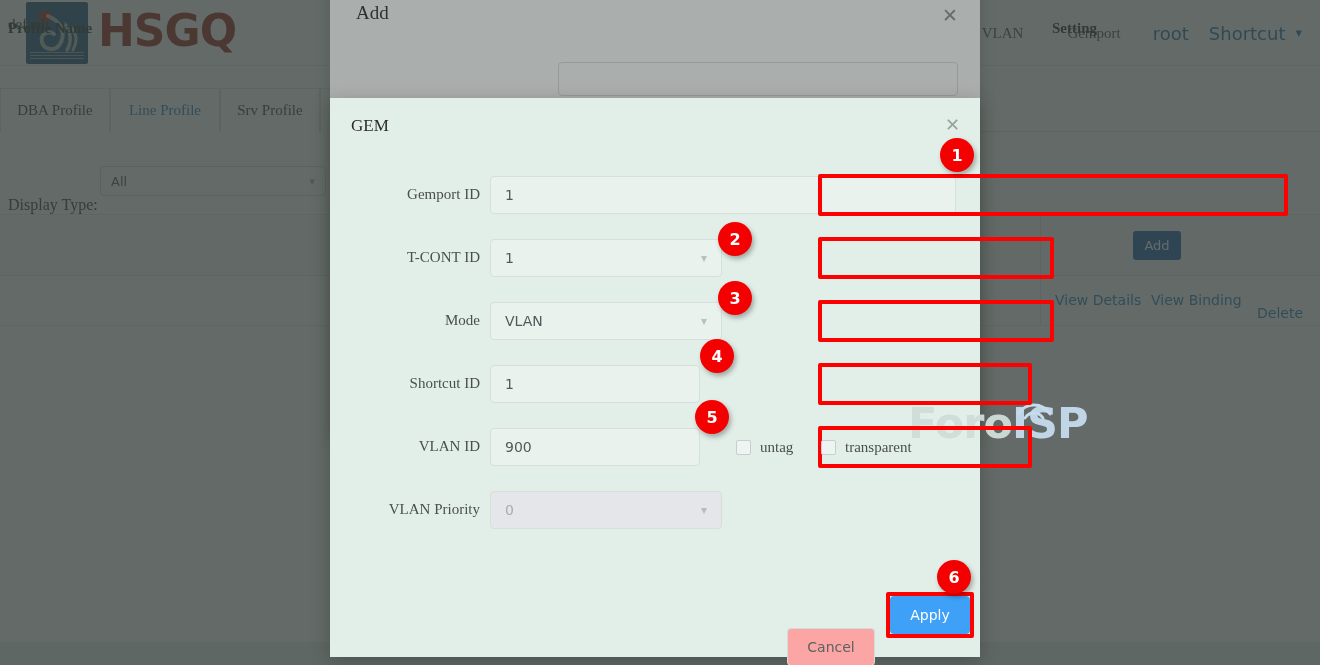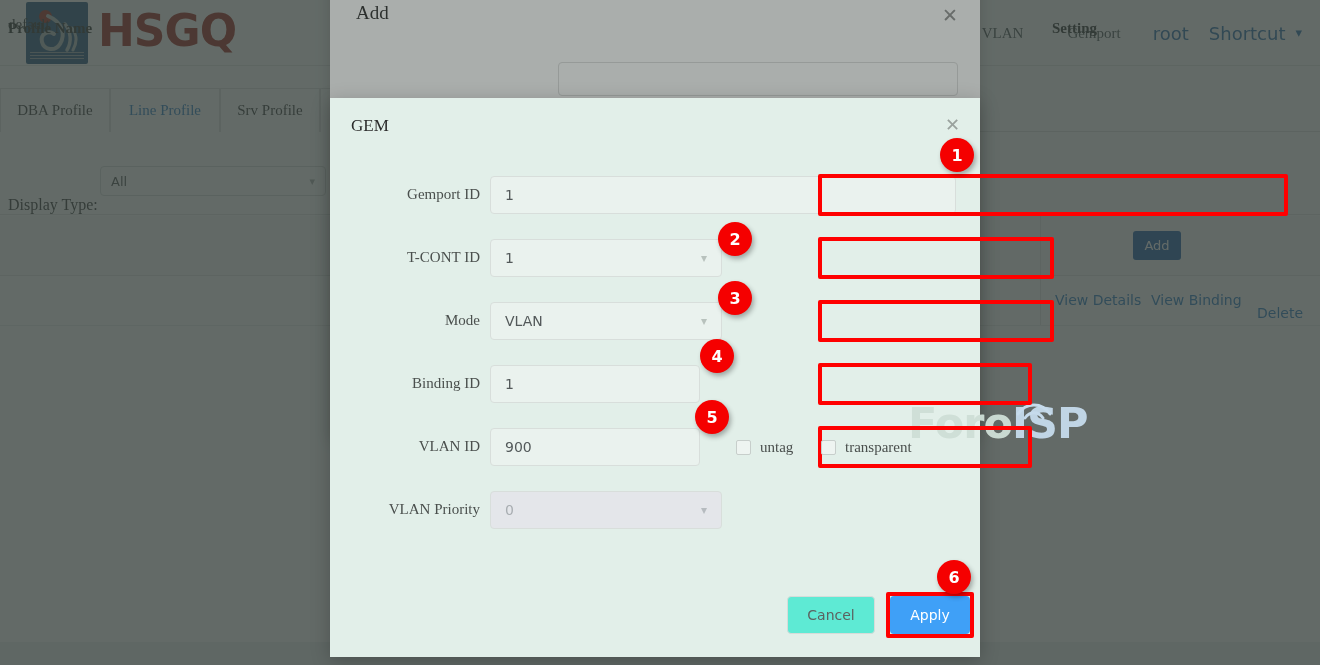--- a/index.html
+++ b/index.html
@@ -279,21 +279,21 @@
   }
 
   .btn {
     position: absolute; height: 38px;
     border-radius: 4px;
     display: flex; align-items: center; justify-content: center;
     font-family: "DejaVu Sans", sans-serif;
     font-size: 14px;
   }
   .btn-cancel {
-    border: 1px solid #d6dcd9; background: #5eead4; color: #5c6260;
+    border: 1px solid #d6dcd9; background: #fca5a5; color: #5c6260; margin-top: 32px;
   }
   .btn-apply {
     background: #3fa0f7; color: #ffffff;
   }
 
   
   .wm {
     position: absolute; left: 578px; top: 300px;
     font-family: "DejaVu Sans", sans-serif;
     font-weight: bold;
@@ -418,21 +418,21 @@
       <div class="flabel">Mode</div>
       <div class="fctl" style="width:232px;">
         <span>VLAN</span>
         <span class="caret">▾</span>
       </div>
     </div>
     <div class="hl" style="left:488px;top:202px;width:236px;height:42px;"></div>
     <div class="badge" style="left:388px;top:183px;">3</div>
 
     <div class="frow" style="top:267px;">
-      <div class="flabel">Binding ID</div>
+      <div class="flabel">Shortcut ID</div>
       <div class="fctl" style="width:210px;">
         <span>1</span>
       </div>
     </div>
     <div class="hl" style="left:488px;top:265px;width:214px;height:42px;"></div>
     <div class="badge" style="left:370px;top:241px;">4</div>
 
     <div class="frow" style="top:330px;">
       <div class="flabel">VLAN ID</div>
       <div class="fctl" style="width:210px;">

